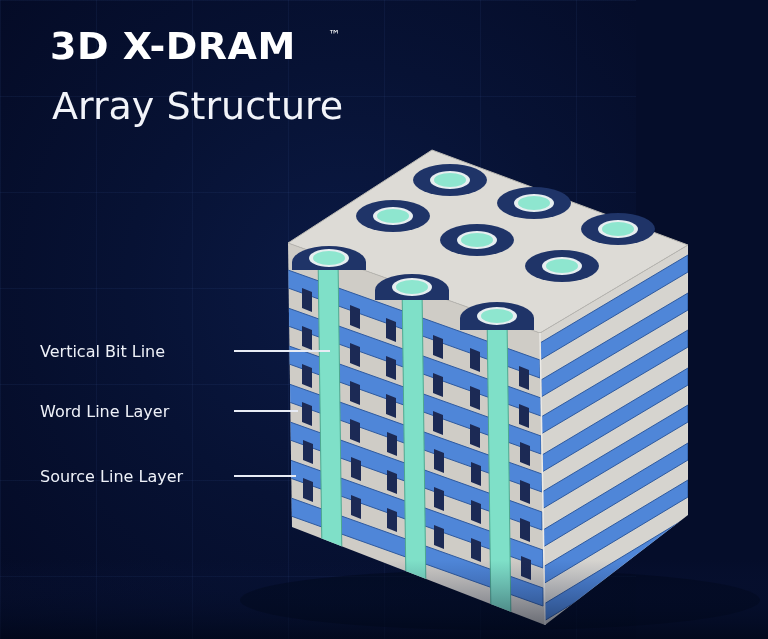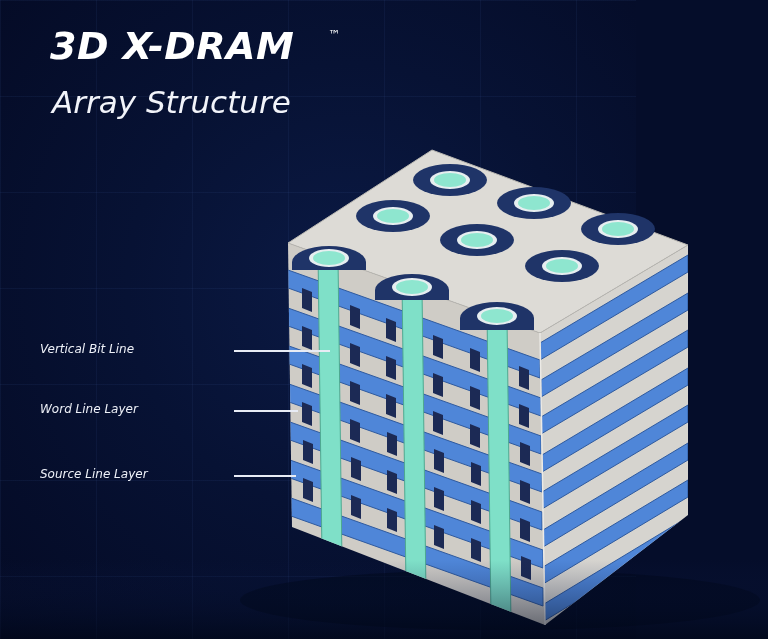--- a/index.html
+++ b/index.html
@@ -1,27 +1,27 @@
 <!DOCTYPE html>
 <html><head>
 <meta charset="utf-8">
 <style>
   html, body { margin:0; padding:0; }
   body { width:768px; height:639px; overflow:hidden; background:#050d2a; font-family:"DejaVu Sans","Liberation Sans",sans-serif; }
   .stage { position:relative; width:636px; height:639px;
-    background: radial-gradient(ellipse at 55% 45%, #0b1a45 0%, #071234 45%, #040a24 100%); font-style: italic; }
+    background: radial-gradient(ellipse at 55% 45%, #0b1a45 0%, #071234 45%, #040a24 100%); }
   .grid { position:absolute; inset:0;
     background-image:
       linear-gradient(to right, rgba(70,100,170,0.10) 1px, transparent 1px),
       linear-gradient(to bottom, rgba(70,100,170,0.10) 1px, transparent 1px);
     background-size: 96px 96px; }
   .title { position:absolute; left:50px; top:24px; color:#ffffff; font-weight:bold; font-size:38px; letter-spacing:0.5px; }
   .tm { position:absolute; left:328px; top:28px; color:#ffffff; font-size:12px; }
-  .subtitle { position:absolute; left:52px; top:84px; color:#f2f4fa; font-size:31px; }
-  .label { position:absolute; color:#eef1f8; font-size:12px; }
+  .subtitle { position:absolute; left:52px; top:84px; color:#f2f4fa; font-size:38px; }
+  .label { position:absolute; color:#eef1f8; font-size:16px; }
   .leader { position:absolute; height:2px; background:#e8ecf5; }
   svg.cube { position:absolute; left:0; top:0; }
 </style>
 </head>
 <body>
 
 <div class="stage">
   <div class="grid"></div>
 
   <div class="title">3D X-DRAM</div>

